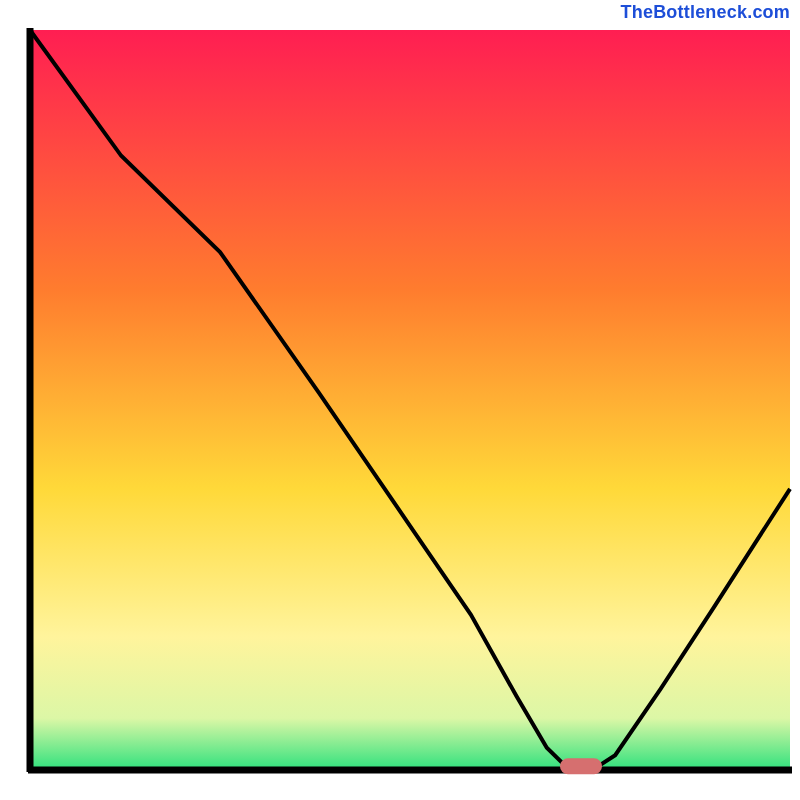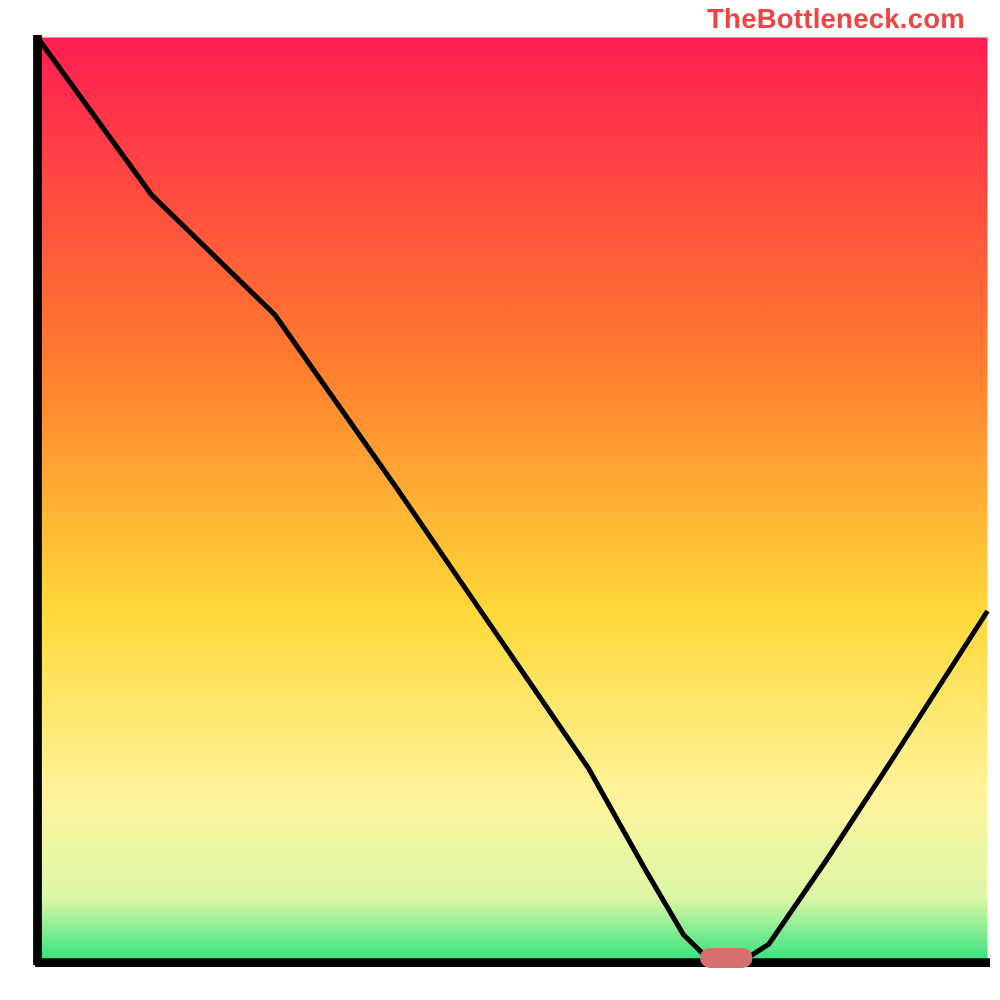--- a/index.html
+++ b/index.html
@@ -11,24 +11,24 @@
     font-family: Arial, Helvetica, sans-serif;
   }
   .container {
     position: relative;
     width: 800px;
     height: 800px;
   }
   .watermark {
     position: absolute;
     top: 2px;
-    right: 28px;
-    font-size: 22px;
+    right: 10px;
+    font-size: 18px;
     font-weight: bold;
-    color: #ef4444;
+    color: #1d4ed8;
     letter-spacing: 0.2px;
   }
   svg.plot {
     position: absolute;
     left: 0;
     top: 0;
   }
 </style>
 </head>
 <body>

